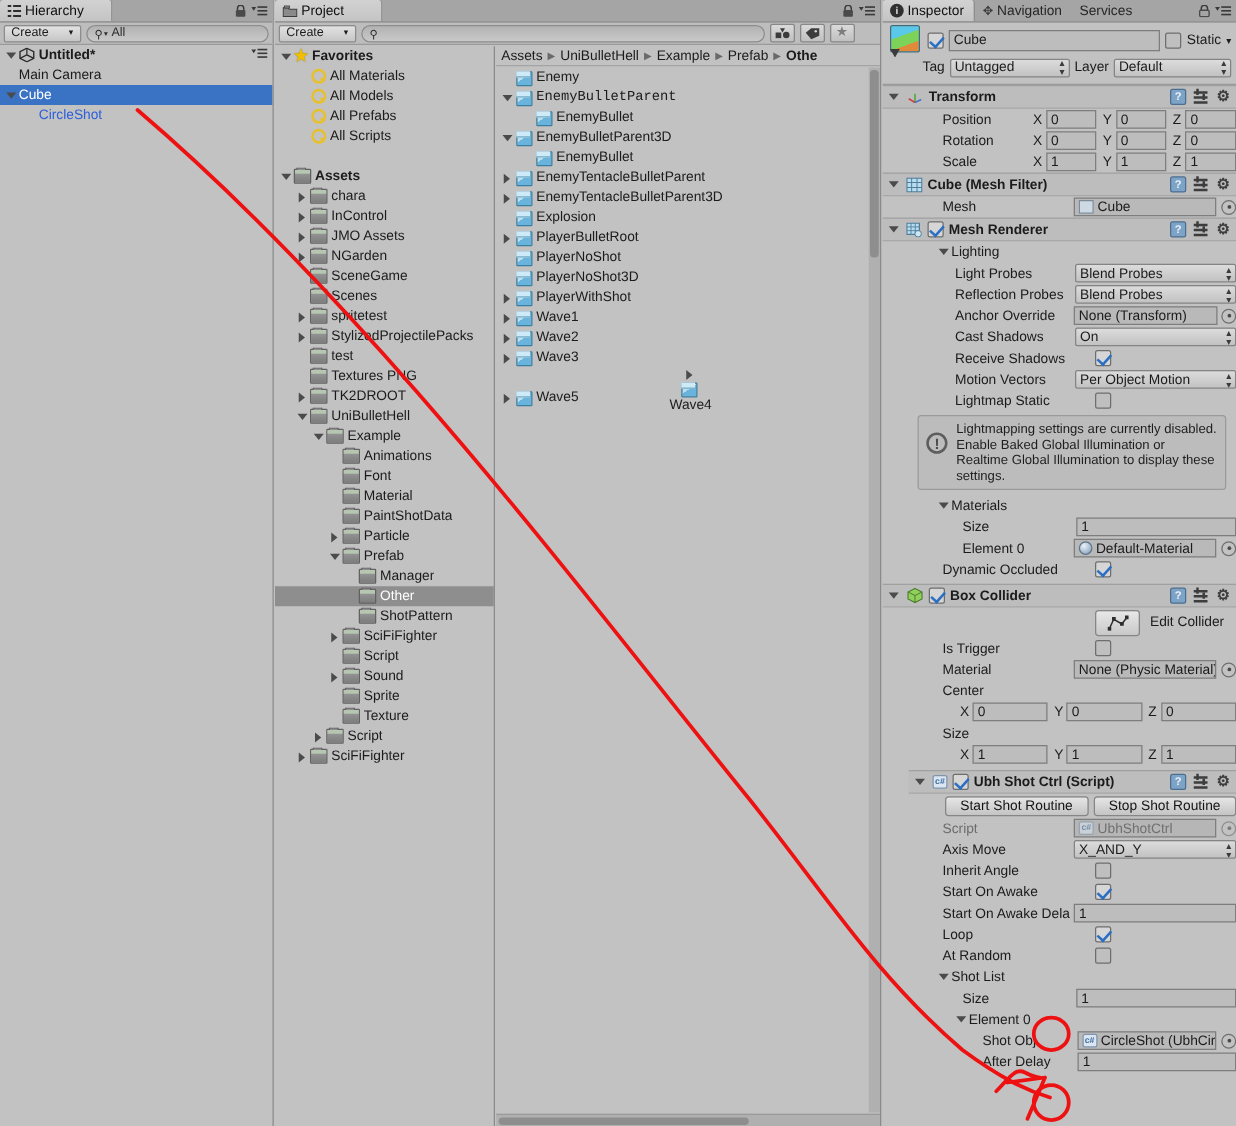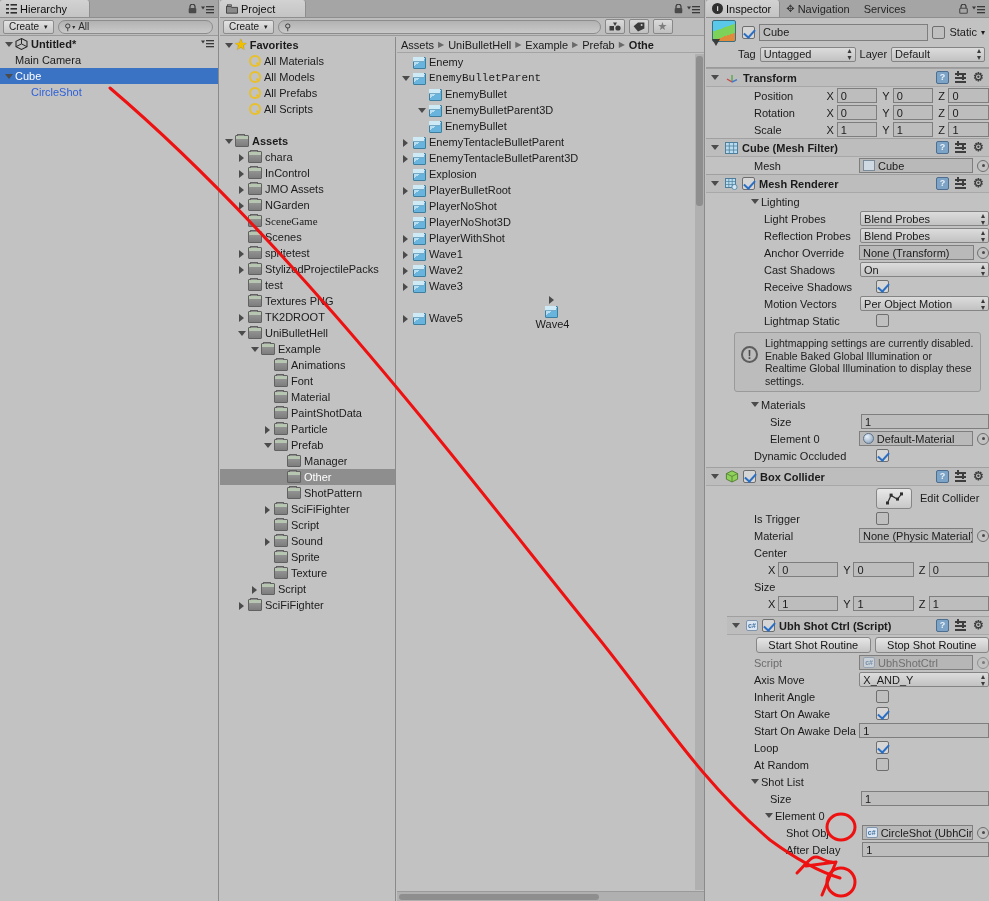--- a/index.html
+++ b/index.html
@@ -35,21 +35,21 @@
     margin-left: auto; display: flex; align-items: center;
     gap: 4px; padding-right: 4px;
   }
   .toolrow {
     height: 18px; background: #bdbdbd;
     border-bottom: 1px solid #9a9a9a;
     display: flex; align-items: center; gap: 4px; padding: 0 3px;
   }
   .btn-create {
     height: 14px; min-width: 46px; padding: 0 5px;
-    display: flex; align-items: center; gap: 5px;
+    display: flex; align-items: center; gap: 16px;
     background: linear-gradient(#e2e2e2,#c6c6c6);
     border: 1px solid #8c8c8c; border-radius: 2px;
     font-size: 10px; color: #1b1b1b;
   }
   .searchfield {
     height: 14px; flex: 1;
     background: linear-gradient(#b2b2b2,#c9c9c9);
     border: 1px solid #8c8c8c; border-radius: 7px;
     display: flex; align-items: center; padding: 0 6px; gap: 3px;
     font-size: 10px; color: #2c2c2c;
@@ -389,21 +389,21 @@
           <div class="treerow" style="padding-left: 17px;">
             <span class="arrow r"></span>
             <span class="ico folder"></span>
             <span style="overflow: hidden;">JMO Assets</span>
           </div>
           <div class="treerow" style="padding-left: 17px;">
             <span class="arrow r"></span>
             <span class="ico folder"></span>
             <span style="overflow: hidden;">NGarden</span>
           </div>
-          <div class="treerow" style="padding-left: 17px; font-family: Liberation Serif, serif;">
+          <div class="treerow" style="padding-left: 17px;">
             <span class="arrow "></span>
             <span class="ico folder"></span>
             <span style="overflow: hidden;">SceneGame</span>
           </div>
           <div class="treerow" style="padding-left: 17px;">
             <span class="arrow "></span>
             <span class="ico folder"></span>
             <span style="overflow: hidden;">Scenes</span>
           </div>
           <div class="treerow" style="padding-left: 17px;">
@@ -548,21 +548,21 @@
           <div class="treerow" style="padding-left: 4px; font-family: Liberation Mono, monospace;">
             <span class="arrow d"></span>
             <span class="cubeico"></span>
             <span>EnemyBulletParent</span>
           </div>
           <div class="treerow" style="padding-left: 20px;">
             <span class="arrow "></span>
             <span class="cubeico"></span>
             <span>EnemyBullet</span>
           </div>
-          <div class="treerow" style="padding-left: 20px;">
+          <div class="treerow" style="padding-left: 4px;">
             <span class="arrow d"></span>
             <span class="cubeico"></span>
             <span>EnemyBulletParent3D</span>
           </div>
           <div class="treerow" style="padding-left: 20px;">
             <span class="arrow "></span>
             <span class="cubeico"></span>
             <span>EnemyBullet</span>
           </div>
           <div class="treerow" style="padding-left: 4px;">

